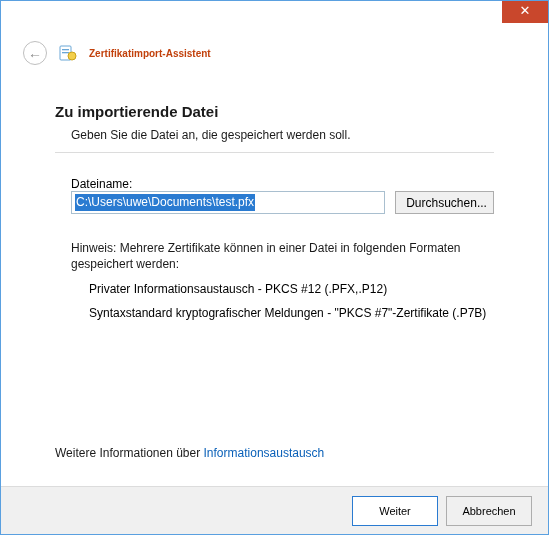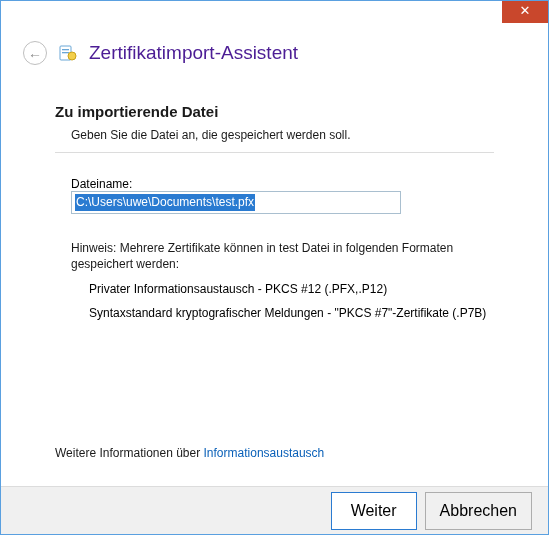--- a/index.html
+++ b/index.html
@@ -50,23 +50,23 @@
     cursor: pointer;
     background: #fff;
   }
   .wiz-icon {
     width: 18px; height: 18px;
     display: inline-block;
     position: relative;
   }
   .wiz-icon svg { display:block; }
   .wiz-title {
-    color: #4c1d95;
-    font-size: 19px;
-    font-weight: 400;
+    color: #c2410c;
+    font-size: 10px;
+    font-weight: 700;
   }
 
   .content {
     padding: 0 54px 0 54px;
   }
   .section-title {
     font-weight: 700;
     font-size: 15px;
     color: #1a1a1a;
     margin-top: 20px;
@@ -144,27 +144,27 @@
     height: 48px;
     background: #f0f0f0;
     border-top: 1px solid #dcdcdc;
     display: flex;
     align-items: center;
     justify-content: flex-end;
     padding-right: 16px;
     gap: 8px;
   }
   .footer button {
-    height: 38px;
+    height: 30px;
     min-width: 86px;
     padding: 0 14px;
     background: #f0f0f0;
     border: 1px solid #adadad;
     font-family: inherit;
-    font-size: 16px;
+    font-size: 11px;
     cursor: pointer;
   }
   .footer button.primary {
     border: 1px solid #2a7bd1;
     background: #fff;
   }
 </style>
 </head>
 <body>
 
@@ -193,24 +193,25 @@
   <div class="section-title">Zu importierende Datei</div>
   <div class="section-desc">Geben Sie die Datei an, die gespeichert werden soll.</div>
   <hr class="hr">
 
   <div class="field-block">
     <div class="field-label">Dateiname:</div>
     <div class="file-row">
       <div class="sel-wrap">
         <span class="sel-text">C:\Users\uwe\Documents\test.pfx</span>
       </div>
+      <button class="browse-btn">Durchsuchen...</button>
     </div>
   </div>
 
-  <div class="hint">Hinweis: Mehrere Zertifikate können in test Datei in folgenden Formaten gespeichert werden:</div>
+  <div class="hint">Hinweis: Mehrere Zertifikate können in einer Datei in folgenden Formaten gespeichert werden:</div>
   <ul class="formats">
     <li>Privater Informationsaustausch - PKCS #12 (.PFX,.P12)</li>
     <li>Syntaxstandard kryptografischer Meldungen - "PKCS #7"-Zertifikate (.P7B)</li>
   </ul>
 </div>
 
 <div class="moreinfo">
   <span>Weitere Informationen über </span><a>Informationsaustausch</a>
 </div>
 

